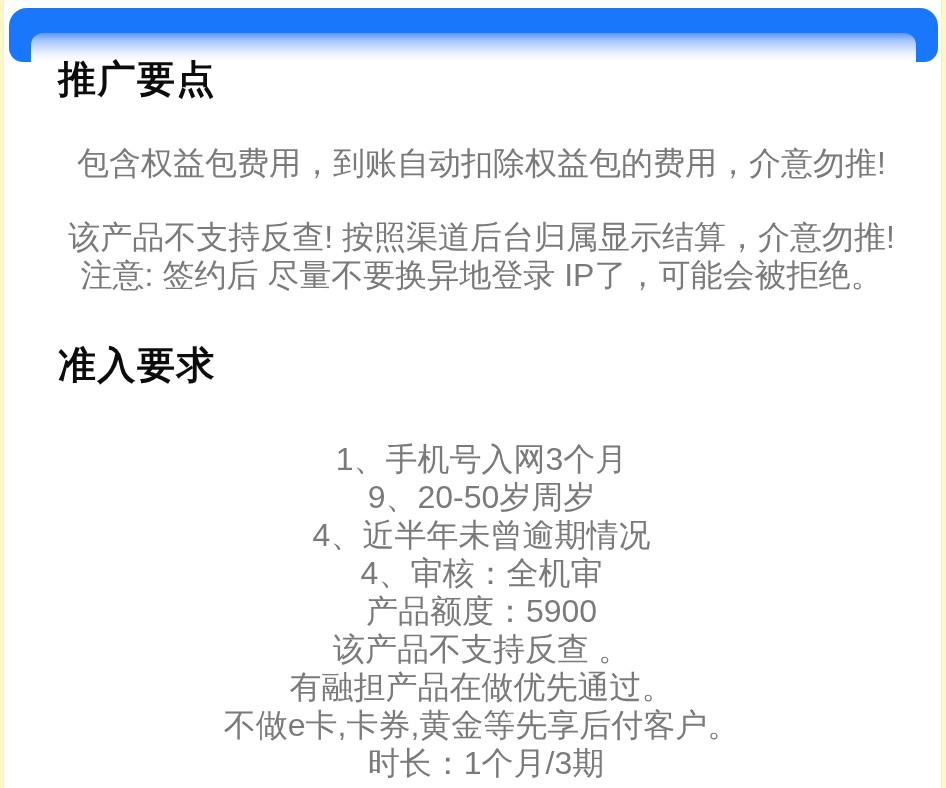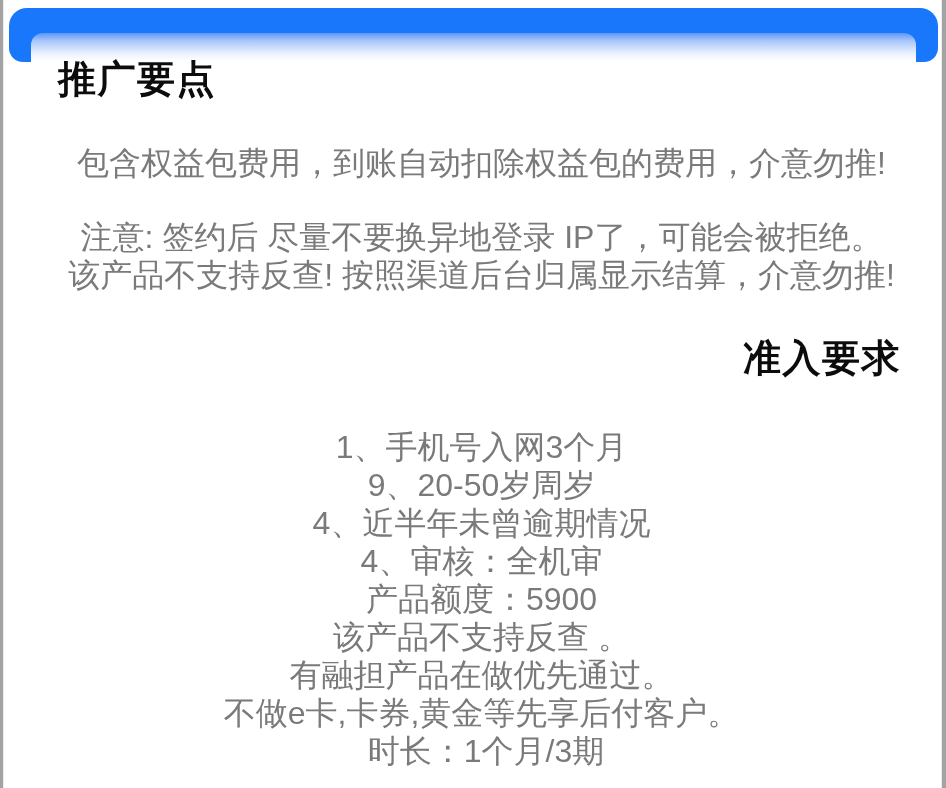--- a/index.html
+++ b/index.html
@@ -5,21 +5,21 @@
   html, body { margin: 0; padding: 0; }
   body {
     font-family: "Liberation Sans", "DejaVu Sans", sans-serif;
     background: #f7f8fa;
   }
   .stage {
     position: relative;
     width: 946px;
     height: 788px;
     overflow: hidden;
-    background: #a3a3a3;
+    background: #fef9c3;
   }
   .card {
     position: absolute;
     left: 3px;
     right: 4px;
     top: 0;
     bottom: 0;
     background: #ffffff;
     border-left: 1px solid #ededed;
     border-right: 1px solid #ededed;
@@ -48,51 +48,51 @@
     right: 40px;
     margin: 0;
     font-size: 38px;
     line-height: 46px;
     font-weight: 700;
     letter-spacing: 1.5px;
     color: #0c0c0c;
     white-space: pre-wrap;
   }
   .heading.h-promo { top: 56px; }
-  .heading.h-req   { top: 335px; text-align: right; }
+  .heading.h-req   { top: 342px; }
   .body-block {
     position: absolute;
     left: 54px;
     right: 36px;
     color: #7a7a7a;
     font-size: 32px;
     line-height: 38px;
   }
   .body-block .line { white-space: pre-wrap; text-align: center; }
   .p1 { top: 144px; }
   .p2 { top: 218px; }
-  .req-list { top: 428px; }
+  .req-list { top: 440px; }
 </style>
 </head>
 <body>
 
 <div class="stage">
   <div class="card">
     <div class="banner"></div>
     <div class="fade-card"></div>
 
     <h2 class="heading h-promo">推广要点</h2>
 
     <div class="body-block p1">
       <div class="line">包含权益包费用，到账自动扣除权益包的费用，介意勿推!</div>
     </div>
 
     <div class="body-block p2">
+      <div class="line">该产品不支持反查! 按照渠道后台归属显示结算，介意勿推!</div>
       <div class="line">注意: 签约后 尽量不要换异地登录 IP了，可能会被拒绝。</div>
-      <div class="line">该产品不支持反查! 按照渠道后台归属显示结算，介意勿推!</div>
     </div>
 
     <h2 class="heading h-req">准入要求</h2>
 
     <div class="body-block req-list">
       <div class="line">1、手机号入网3个月</div>
       <div class="line">9、20-50岁周岁</div>
       <div class="line">4、近半年未曾逾期情况</div>
       <div class="line">4、审核：全机审</div>
       <div class="line">产品额度：5900</div>

